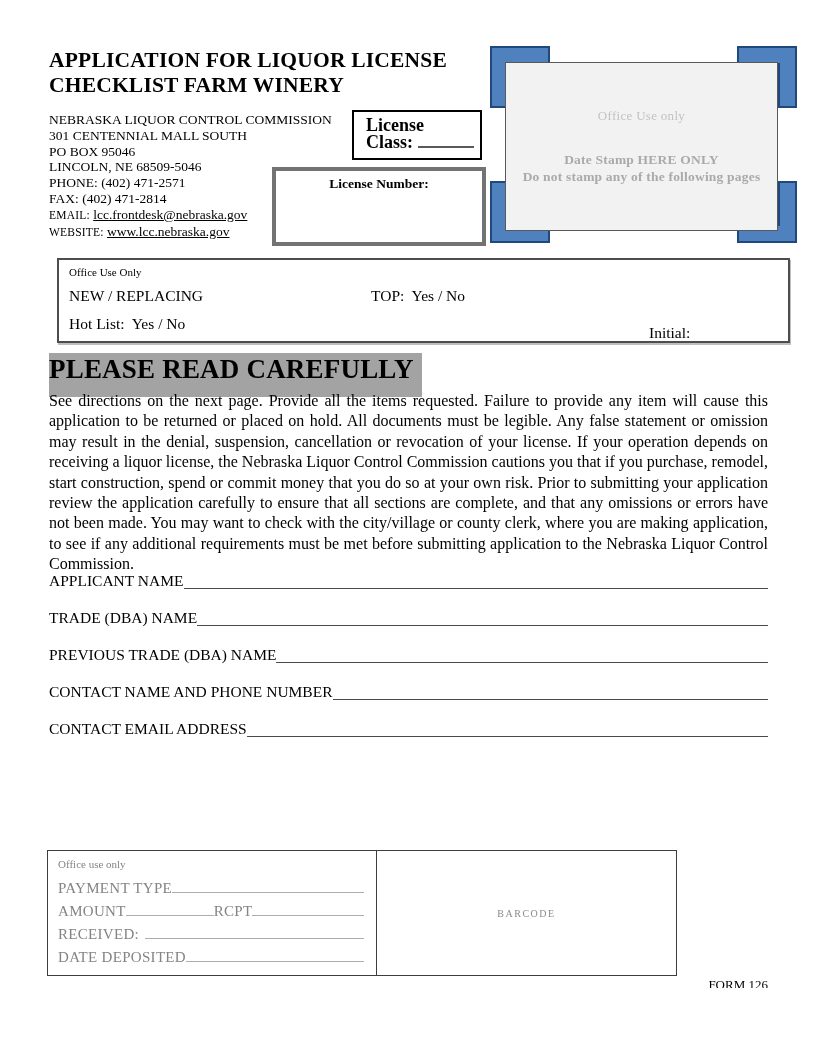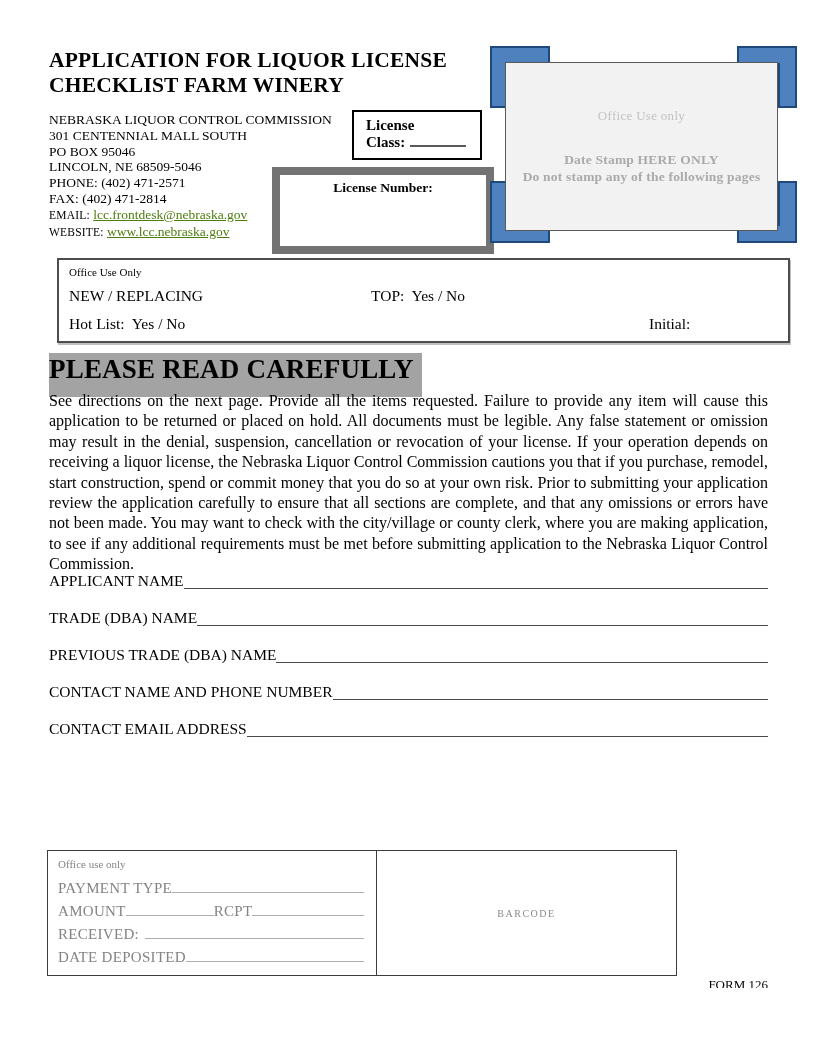--- a/index.html
+++ b/index.html
@@ -3,27 +3,27 @@
 <meta charset="utf-8">
 <style>
   html,body{margin:0;padding:0;background:#fff;}
   .page{position:relative;width:816px;height:988px;background:#fff;overflow:hidden;
         font-family:"Liberation Serif","DejaVu Serif",serif;color:#000;}
 
   
   .title{position:absolute;left:49px;top:48px;font-size:21.5px;font-weight:bold;line-height:25px;letter-spacing:.2px;}
   .agency{position:absolute;left:49px;top:112px;font-size:13.5px;line-height:15.8px;}
   .agency .small-label{font-size:11.5px;letter-spacing:.2px;}
-  .agency a{color:#4d7c0f;text-decoration:underline;cursor:pointer;}
+  .agency a{color:#000000;text-decoration:underline;cursor:pointer;}
 
   .lc-box{position:absolute;left:352px;top:110px;width:126px;height:46px;border:2px solid #000;}
-  .lc-inner{padding:5px 0 0 12px;font-weight:bold;font-size:15px;line-height:17px;}
+  .lc-inner{padding:5px 0 0 12px;font-weight:bold;font-size:18px;line-height:17px;}
   .lc-line{display:inline-block;width:56px;border-bottom:2px solid #595959;margin-left:5px;}
 
-  .ln-box{position:absolute;left:272px;top:167px;width:206px;height:71px;border:8px solid #737373;}
+  .ln-box{position:absolute;left:272px;top:167px;width:206px;height:71px;border:4px solid #737373;}
   .ln-label{text-align:center;font-weight:bold;font-size:13.5px;margin-top:5px;}
 
   
   .bracket{position:absolute;width:60px;height:62px;}
   .br-tl{left:490px;top:46px;}
   .br-tr{left:737px;top:46px;transform:scaleX(-1);}
   .br-bl{left:490px;top:181px;transform:scaleY(-1);}
   .br-br{left:737px;top:181px;transform:scale(-1,-1);}
   .stamp-box{position:absolute;left:505px;top:62px;width:271px;height:167px;background:#F2F2F2;
              border:1px solid #595959;text-align:center;}
@@ -118,21 +118,21 @@
     <div class="stamp-office">Office Use only</div>
     <div class="stamp-bold stamp-gap">Date Stamp HERE ONLY</div>
     <div class="stamp-bold">Do not stamp any of the following pages</div>
   </div>
 
   <div class="office-box">
     <div class="ob-header">Office Use Only</div>
     <div class="ob-item" style="left:10px;top:27px;">NEW / REPLACING</div>
     <div class="ob-item" style="left:312px;top:27px;">TOP:  Yes / No</div>
     <div class="ob-item" style="left:10px;top:55px;">Hot List:  Yes / No</div>
-    <div class="ob-item" style="left:590px;top:55px;">Initial:</div>
+    <div class="ob-item" style="left:590px;top:64px;">Initial:</div>
   </div>
 
   <div class="notice-heading">PLEASE READ CAREFULLY</div>
   <div class="notice-body">See directions on the next page.  Provide all the items requested.  Failure to provide any item will cause this application to be returned or placed on hold.  All documents must be legible.  Any false statement or omission may result in the denial, suspension, cancellation or revocation of your license.  If your operation depends on receiving a liquor license, the Nebraska Liquor Control Commission cautions you that if you purchase, remodel, start construction, spend or commit money that you do so at your own risk.  Prior to submitting your application review the application carefully to ensure that all sections are complete, and that any omissions or errors have not been made.  You may want to check with the city/village or county clerk, where you are making application, to see if any additional requirements must be met before submitting application to the Nebraska Liquor Control Commission.</div>
 
   <div class="field-row fr-1">
     <span class="flabel">APPLICANT NAME</span>
     <span class="fline"></span>
   </div>
   <div class="field-row fr-2">

